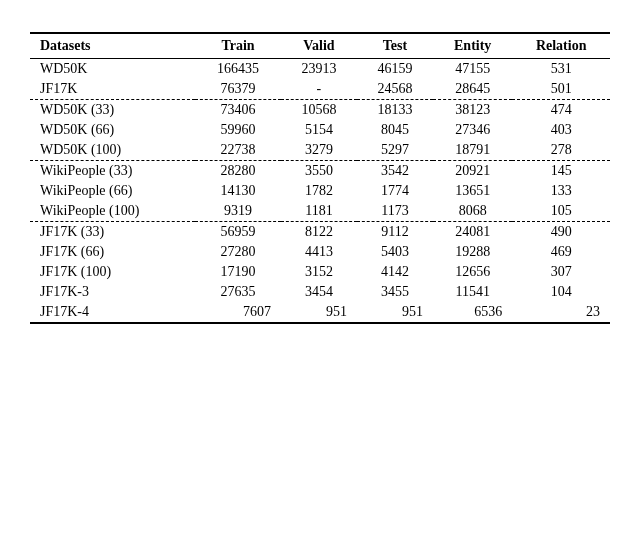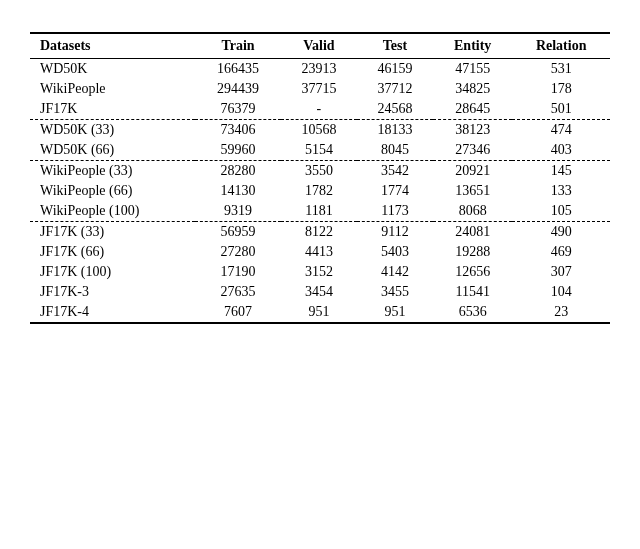--- a/index.html
+++ b/index.html
@@ -56,20 +56,21 @@
     .border-top-solid {
       border-top: 1px solid #000;
     }
 
     .border-top-dashed {
       border-top: 1px dashed #000;
     }
 
     .last-row td {
       border-bottom: 2px solid #000;
+      text-align: right;
     }
   </style>
 </head>
 <body>
 
 <p class="intro-text"></p>
 
 <table>
   <thead>
     <tr>
@@ -84,28 +85,20 @@
   <tbody>
   <tr>
         <td>WD50K</td>
         <td>166435</td>
         <td>23913</td>
         <td>46159</td>
         <td>47155</td>
         <td>531</td>
       </tr>
       <tr>
-        <td>WikiPeople</td>
-        <td>294439</td>
-        <td>37715</td>
-        <td>37712</td>
-        <td>34825</td>
-        <td>178</td>
-      </tr>
-      <tr>
         <td>JF17K</td>
         <td>76379</td>
         <td>-</td>
         <td>24568</td>
         <td>28645</td>
         <td>501</td>
       </tr>
       <tr class="border-top-dashed">
         <td>WD50K (33)</td>
         <td>73406</td>
@@ -114,20 +107,28 @@
         <td>38123</td>
         <td>474</td>
       </tr>
       <tr>
         <td>WD50K (66)</td>
         <td>59960</td>
         <td>5154</td>
         <td>8045</td>
         <td>27346</td>
         <td>403</td>
+      </tr>
+      <tr>
+        <td>WD50K (100)</td>
+        <td>22738</td>
+        <td>3279</td>
+        <td>5297</td>
+        <td>18791</td>
+        <td>278</td>
       </tr>
       <tr class="border-top-dashed">
         <td>WikiPeople (33)</td>
         <td>28280</td>
         <td>3550</td>
         <td>3542</td>
         <td>20921</td>
         <td>145</td>
       </tr>
       <tr>

